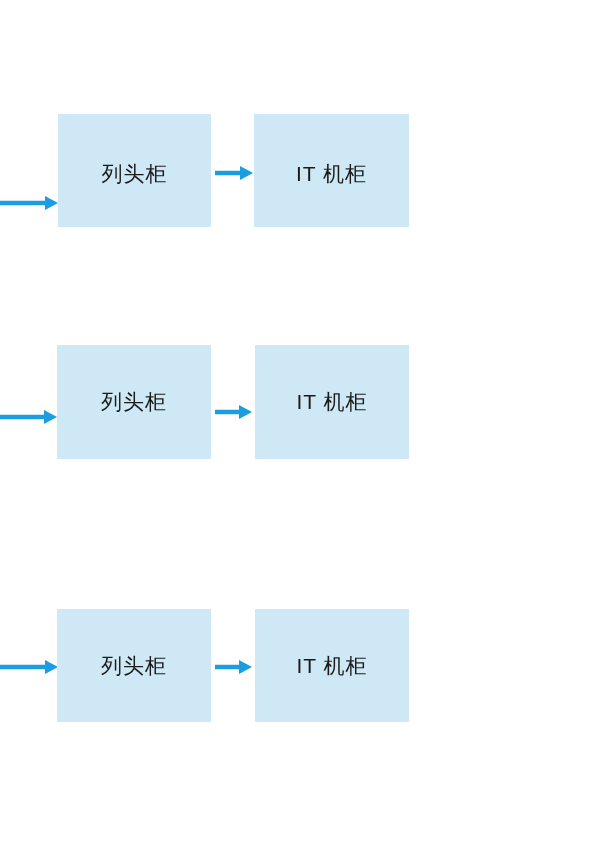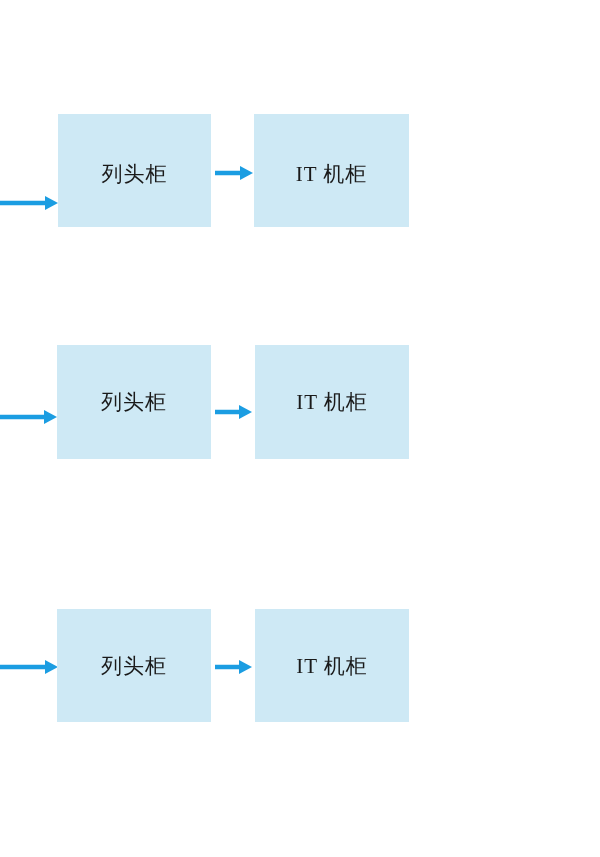--- a/index.html
+++ b/index.html
@@ -9,21 +9,21 @@
     --page-bg:#ffffff;
   }
   *{margin:0;padding:0;box-sizing:border-box;}
   html,body{background:var(--page-bg);}
   .canvas{
     position:relative;
     width:600px;
     height:857px;
     background:var(--page-bg);
     overflow:hidden;
-    font-family:Liberation Serif, serif;
+    font-family:Liberation Sans, sans-serif;
   }
   .node{
     position:absolute;
     background:var(--box-fill);
     display:flex;
     align-items:center;
     justify-content:center;
   }
   .node .label{
     font-size:21px;

